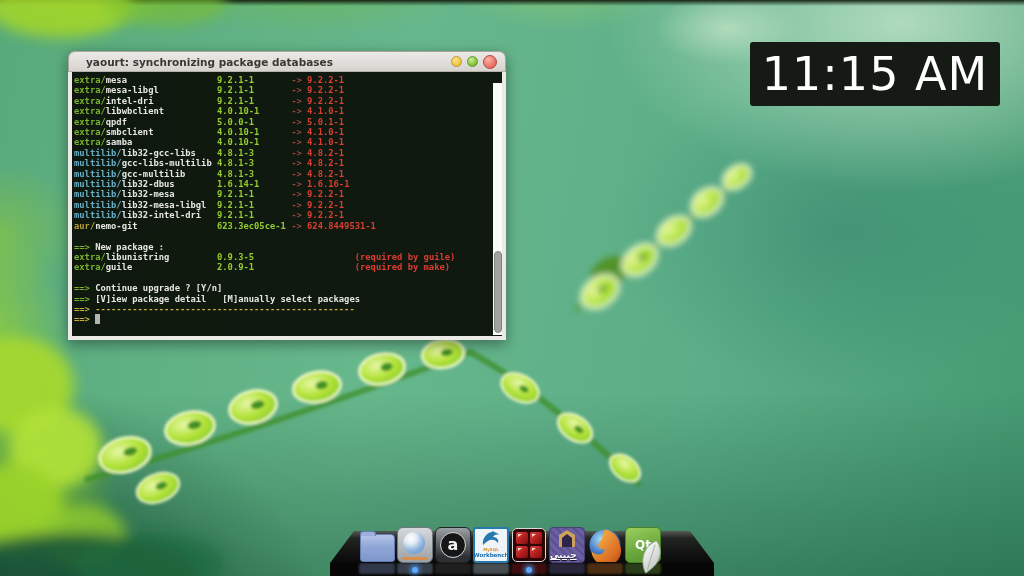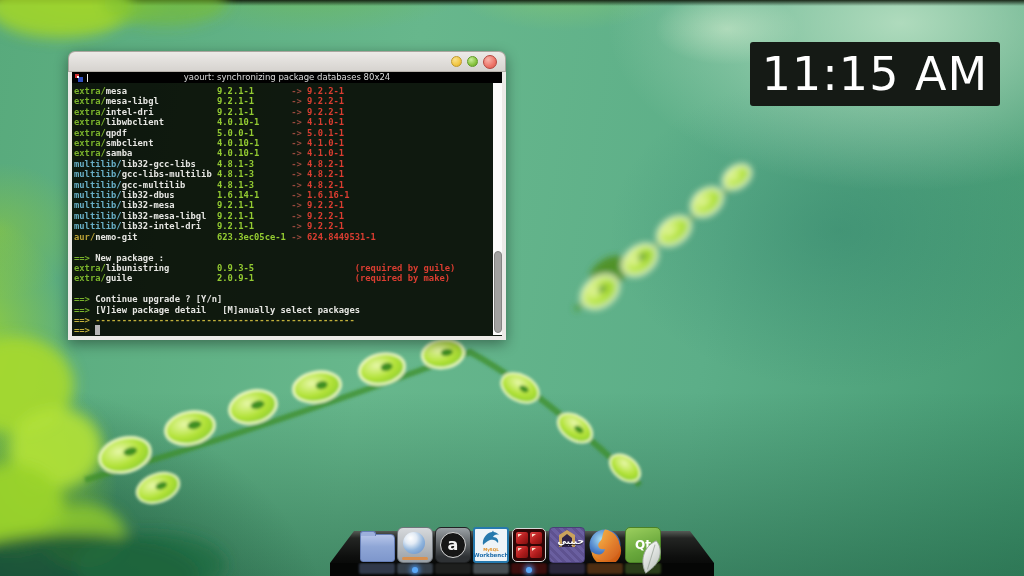--- a/index.html
+++ b/index.html
@@ -106,22 +106,22 @@
   .rt{border-radius:2px;background:linear-gradient(135deg,#e14545 0%,#b21d1d 55%,#7e1010 100%);position:relative;}
   .rt::before{content:"";position:absolute;left:2px;top:2px;width:4px;height:3px;background:rgba(255,242,220,.9);
     clip-path:polygon(0 0,100% 0,0 100%);}
   
   .ic-arabic{width:34px;height:34px;border-radius:4px;position:relative;overflow:hidden;border:1px solid #4a4078;
     background:repeating-linear-gradient(45deg,#6a5fa0 0 3px,#5e5290 3px 6px);}
   .arch{position:absolute;left:9px;top:2px;width:16px;height:17px;background:#caa25c;
     clip-path:polygon(50% 0%,100% 30%,100% 100%,0% 100%,0% 30%);}
   .arch::before{content:"";position:absolute;left:3px;top:4px;width:10px;height:13px;background:#2e2348;
     clip-path:polygon(50% 0%,100% 30%,100% 100%,0% 100%,0% 30%);}
-  .ar-txt{position:absolute;left:0;right:0;bottom:15px;text-align:right;color:#fff;font-size:9px;font-weight:bold;
-    text-shadow:0 1px 1px rgba(0,0,0,.7);line-height:12px;}
+  .ar-txt{position:absolute;left:0;right:0;bottom:1px;text-align:left;color:#fff;font-size:9px;font-weight:bold;
+    text-shadow:0 1px 1px rgba(0,0,0,.7);line-height:12px;text-decoration:underline;}
   
   .ic-qt{width:34px;height:34px;border-radius:5px;display:flex;align-items:center;justify-content:center;
     background:linear-gradient(160deg,#9ccf5e,#69a83c 60%,#55922e);border:1px solid #4a8226;}
   .qt-glyph{color:#fff;font-size:12px;font-weight:bold;line-height:1;}
   .leaf-deco{position:absolute;left:634px;top:538px;z-index:6;}
   
   .run-dot{position:absolute;width:6px;height:6px;border-radius:50%;z-index:7;
     background:#5aa8f8;box-shadow:0 0 5px 2px rgba(74,154,248,.8);}
   .dot-1{left:412px;top:567px;}
   .dot-2{left:526px;top:567px;}
@@ -229,36 +229,28 @@
       </g>
   </g>
 </svg>
 
 <div class="clock">
   <span>11:15 AM</span>
 </div>
 
 <div class="term-win">
   <div class="titlebar">
+    <span class="title">yaourt: synchronizing package databases</span>
     <span class="win-btns">
       <i class="wbtn min"></i>
       <i class="wbtn max"></i>
       <i class="wbtn close"></i>
     </span>
   </div>
   <div class="term-frame">
-    <div class="tabbar">
-      <span class="tab-ico">
-          <i class="r"></i>
-          <i class="b"></i>
-          <i class="wpx"></i>
-        </span>
-      <span class="tab-cursor"></span>
-      <span class="tab-title">yaourt: synchronizing package databases 80x24</span>
-    </div>
     <div class="term-lines"><div class="tl"><span class="re">extra/</span><span class="n">mesa</span><span class="v">                 9.2.1-1       </span><span class="ar">-&gt; </span><span class="nv">9.2.2-1</span></div><div class="tl"><span class="re">extra/</span><span class="n">mesa-libgl</span><span class="v">           9.2.1-1       </span><span class="ar">-&gt; </span><span class="nv">9.2.2-1</span></div><div class="tl"><span class="re">extra/</span><span class="n">intel-dri</span><span class="v">            9.2.1-1       </span><span class="ar">-&gt; </span><span class="nv">9.2.2-1</span></div><div class="tl"><span class="re">extra/</span><span class="n">libwbclient</span><span class="v">          4.0.10-1      </span><span class="ar">-&gt; </span><span class="nv">4.1.0-1</span></div><div class="tl"><span class="re">extra/</span><span class="n">qpdf</span><span class="v">                 5.0.0-1       </span><span class="ar">-&gt; </span><span class="nv">5.0.1-1</span></div><div class="tl"><span class="re">extra/</span><span class="n">smbclient</span><span class="v">            4.0.10-1      </span><span class="ar">-&gt; </span><span class="nv">4.1.0-1</span></div><div class="tl"><span class="re">extra/</span><span class="n">samba</span><span class="v">                4.0.10-1      </span><span class="ar">-&gt; </span><span class="nv">4.1.0-1</span></div><div class="tl"><span class="rm">multilib/</span><span class="n">lib32-gcc-libs</span><span class="v">    4.8.1-3       </span><span class="ar">-&gt; </span><span class="nv">4.8.2-1</span></div><div class="tl"><span class="rm">multilib/</span><span class="n">gcc-libs-multilib</span><span class="v"> 4.8.1-3       </span><span class="ar">-&gt; </span><span class="nv">4.8.2-1</span></div><div class="tl"><span class="rm">multilib/</span><span class="n">gcc-multilib</span><span class="v">      4.8.1-3       </span><span class="ar">-&gt; </span><span class="nv">4.8.2-1</span></div><div class="tl"><span class="rm">multilib/</span><span class="n">lib32-dbus</span><span class="v">        1.6.14-1      </span><span class="ar">-&gt; </span><span class="nv">1.6.16-1</span></div><div class="tl"><span class="rm">multilib/</span><span class="n">lib32-mesa</span><span class="v">        9.2.1-1       </span><span class="ar">-&gt; </span><span class="nv">9.2.2-1</span></div><div class="tl"><span class="rm">multilib/</span><span class="n">lib32-mesa-libgl</span><span class="v">  9.2.1-1       </span><span class="ar">-&gt; </span><span class="nv">9.2.2-1</span></div><div class="tl"><span class="rm">multilib/</span><span class="n">lib32-intel-dri</span><span class="v">   9.2.1-1       </span><span class="ar">-&gt; </span><span class="nv">9.2.2-1</span></div><div class="tl"><span class="ra">aur/</span><span class="n">nemo-git</span><span class="v">               623.3ec05ce-1 </span><span class="ar">-&gt; </span><span class="nv">624.8449531-1</span></div><div class="tl">&nbsp;</div><div class="tl"><span class="ag">==&gt; </span><span class="w">New package :</span></div><div class="tl"><span class="re">extra/</span><span class="n">libunistring</span><span class="v">         0.9.3-5</span><span class="sp">                   </span><span class="req">(required by guile)</span></div><div class="tl"><span class="re">extra/</span><span class="n">guile</span><span class="v">                2.0.9-1</span><span class="sp">                   </span><span class="req">(required by make)</span></div><div class="tl">&nbsp;</div><div class="tl"><span class="ag">==&gt; </span><span class="w">Continue upgrade ? [Y/n]</span></div><div class="tl"><span class="ag">==&gt; </span><span class="w">[V]iew package detail   [M]anually select packages</span></div><div class="tl"><span class="ay">==&gt; </span><span class="ay">-------------------------------------------------</span></div><div class="tl"><span class="ay">==&gt; </span><span class="cu"> </span></div></div>
     <div class="scrollbar">
       <div class="scroll-thumb"></div>
     </div>
   </div>
 </div>
 
 <div class="dock-shelf"></div>
 <div class="dock-base">
   <i class="rf" style="left:29px;background:#8aa3d8"></i>

